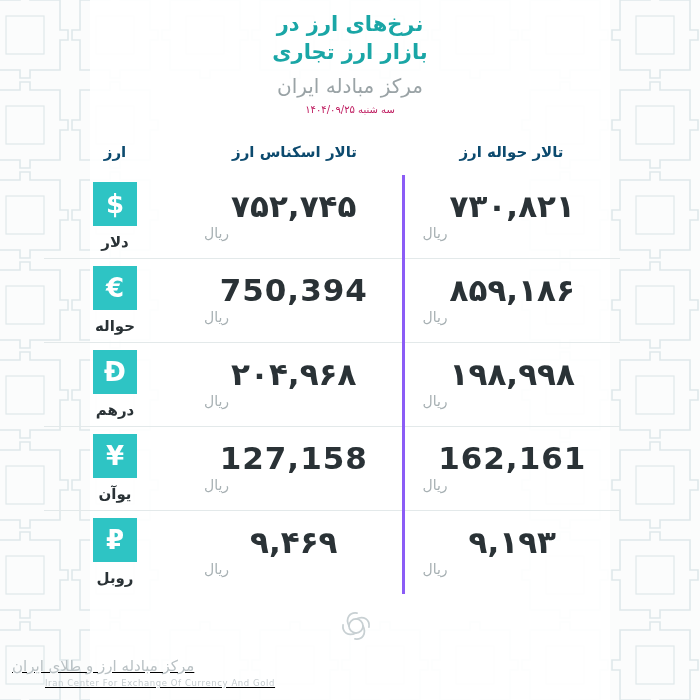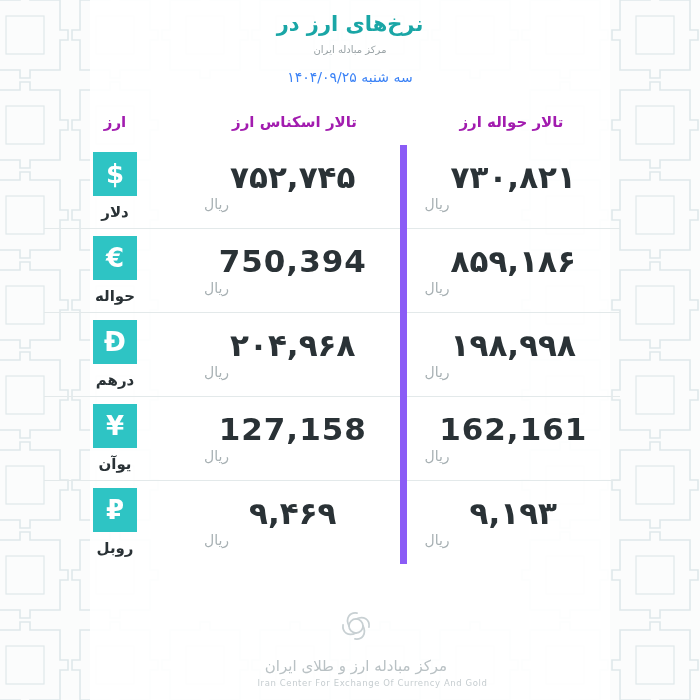--- a/index.html
+++ b/index.html
@@ -55,66 +55,66 @@
   }
   .title-line {
     color: #1aa6a6;
     font-size: 21px;
     font-weight: bold;
     line-height: 1.35;
     letter-spacing: 0px;
   }
   .subtitle {
     color: #9aa3a6;
-    font-size: 10px;
+    font-size: 20px;
     margin-top: 5px;
     line-height: 1.4;
   }
   .date {
-    color: #3b82f6;
-    font-size: 14px;
-    margin-top: 12px;
+    color: #be185d;
+    font-size: 10px;
+    margin-top: 4px;
     letter-spacing: 1px;
   }
 
   
   .table-wrap {
     position: relative;
     z-index: 3;
     margin: 18px auto 0 auto;
     width: 540px;
   }
   table.rates {
     width: 100%;
     border-collapse: collapse;
     table-layout: fixed;
   }
   table.rates th {
     font-size: 15px;
     font-weight: bold;
-    color: #a21caf;
+    color: #0c4a6e;
     padding: 10px 6px 14px 6px;
     text-align: center;
     vertical-align: bottom;
   }
   th.col-havale { width: 205px; text-align: center; }
   th.col-eskenas { width: 205px; text-align: center; }
   th.col-arz     { width: 130px; text-align: center; }
 
   table.rates td {
     border-top: 1px solid #e3e9ea;
     padding: 0;
     vertical-align: middle;
     height: 83px;
   }
   table.rates tr:first-child td { border-top: none; }
 
   
   td.val-eskenas {
-    border-right: 7px solid #8b5cf6;
+    border-right: 3px solid #8b5cf6;
   }
 
   .val-cell {
     text-align: center;
     position: relative;
     padding: 0 14px;
   }
   .val-num {
     font-size: 31px;
     color: #2a3236;
@@ -161,21 +161,22 @@
     color: #2a3236;
   }
 
   
   .footer {
     position: absolute;
     left: 12px;
     right: 0;
     bottom: 12px;
     z-index: 3;
-    text-align: center;
+    text-align: left;
+    text-decoration: underline;
   }
   .footer .logo-mark {
     display: block;
     margin: 0 auto 4px auto;
   }
   .footer .fa-name {
     color: #b9c1c4;
     font-size: 15px;
     letter-spacing: 2px;
   }
@@ -247,20 +248,21 @@
         <use href="#tile" x="340" y="620"></use>
           <use href="#tile" x="430" y="620"></use>
       </g>
     </svg>
   </div>
 
   <div class="center-mask"></div>
 
   <div class="header">
     <div class="title-line">نرخ‌های ارز در</div>
+    <div class="title-line">بازار ارز تجاری</div>
     <div class="subtitle">مرکز مبادله ایران</div>
     <div class="date">سه شنبه ۱۴۰۴/۰۹/۲۵</div>
   </div>
 
   <div class="table-wrap">
     <table class="rates">
       <thead>
         <tr>
           <th class="col-havale">تالار حواله ارز</th>
           <th class="col-eskenas">تالار اسکناس ارز</th>

